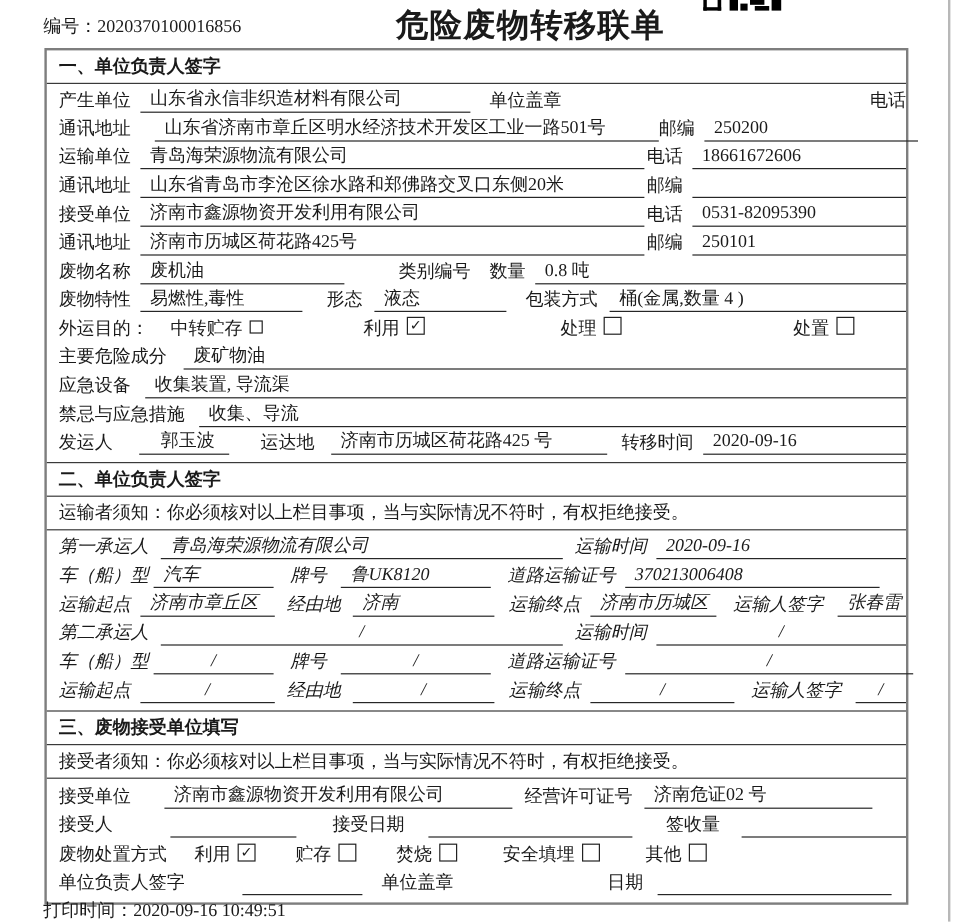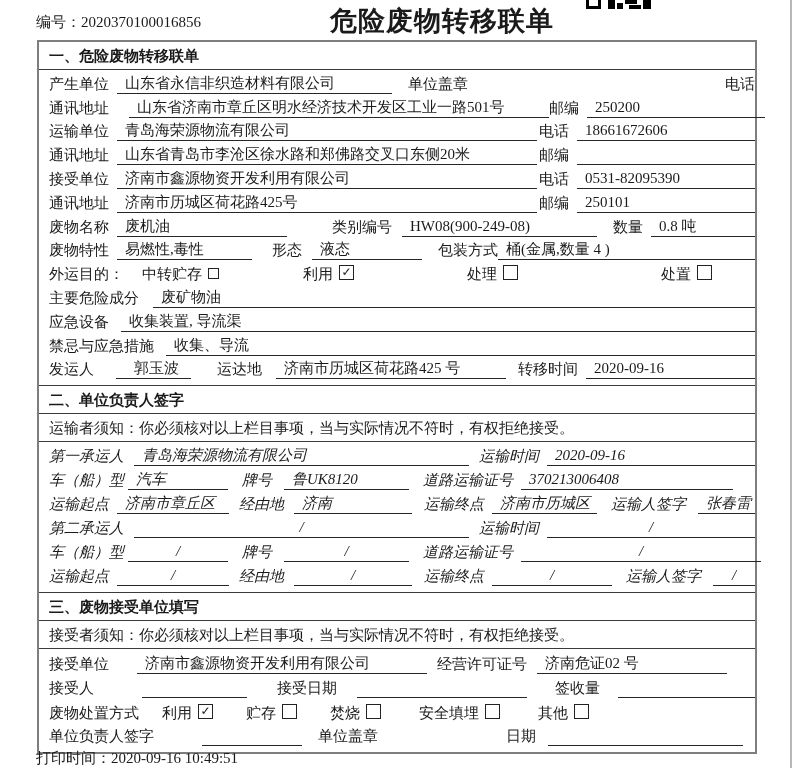--- a/index.html
+++ b/index.html
@@ -52,21 +52,21 @@
     <rect x="0" y="6" width="15" height="3" fill="#000"></rect>
     <rect x="22" y="0" width="7" height="9" fill="#000"></rect>
     <rect x="31" y="3" width="6" height="6" fill="#000"></rect>
     <rect x="39" y="0" width="12" height="4" fill="#000"></rect>
     <rect x="43" y="5" width="12" height="4" fill="#000"></rect>
     <rect x="57" y="0" width="8" height="9" fill="#000"></rect>
   </svg>
 
   <div class="box">
 
-    <div class="sec-h">一、危险废物转移联单</div>
+    <div class="sec-h">一、单位负责人签字</div>
 
     <div class="row">
       <span class="lbl">产生单位</span>
       <span class="u" style="width:275px;margin-left:8px">山东省永信非织造材料有限公司</span>
       <span class="lbl" style="margin-left:16px">单位盖章</span>
       <span class="lbl mla">电话</span>
     </div>
 
     <div class="row">
       <span class="lbl">通讯地址</span>
@@ -100,32 +100,31 @@
       <span class="lbl">通讯地址</span>
       <span class="u" style="width:420px;margin-left:8px">济南市历城区荷花路425号</span>
       <span class="lbl mla">邮编</span>
       <span class="u right">250101</span>
     </div>
 
     <div class="row">
       <span class="lbl">废物名称</span>
       <span class="u" style="width:170px;margin-left:8px">废机油</span>
       <span class="lbl" style="margin-left:45px">类别编号</span>
-      <span class="u" style="width:195px;margin-left:10px">HW08(900-249-08)</span>
       <span class="lbl" style="margin-left:16px">数量</span>
       <span class="u fill" style="margin-left:8px">0.8 吨</span>
     </div>
 
     <div class="row">
       <span class="lbl">废物特性</span>
       <span class="u" style="width:135px;margin-left:8px">易燃性,毒性</span>
       <span class="lbl" style="margin-left:20px">形态</span>
       <span class="u" style="width:110px;margin-left:10px">液态</span>
       <span class="lbl" style="margin-left:16px">包装方式</span>
-      <span class="u fill" style="margin-left:0">桶(金属,数量 4 )</span>
+      <span class="u fill" style="margin-left:10px">桶(金属,数量 4 )</span>
     </div>
 
     <div class="row">
       <span class="lbl">外运目的：</span>
       <span class="opt" style="margin-left:18px"><span>中转贮存</span><span class="cb sm"></span></span>
       <span class="opt" style="margin-left:84px"><span>利用</span><span class="cb">✓</span></span>
       <span class="opt" style="margin-left:113px"><span>处理</span><span class="cb"></span></span>
       <span class="opt" style="margin-left:143px"><span>处置</span><span class="cb"></span></span>
     </div>
 

